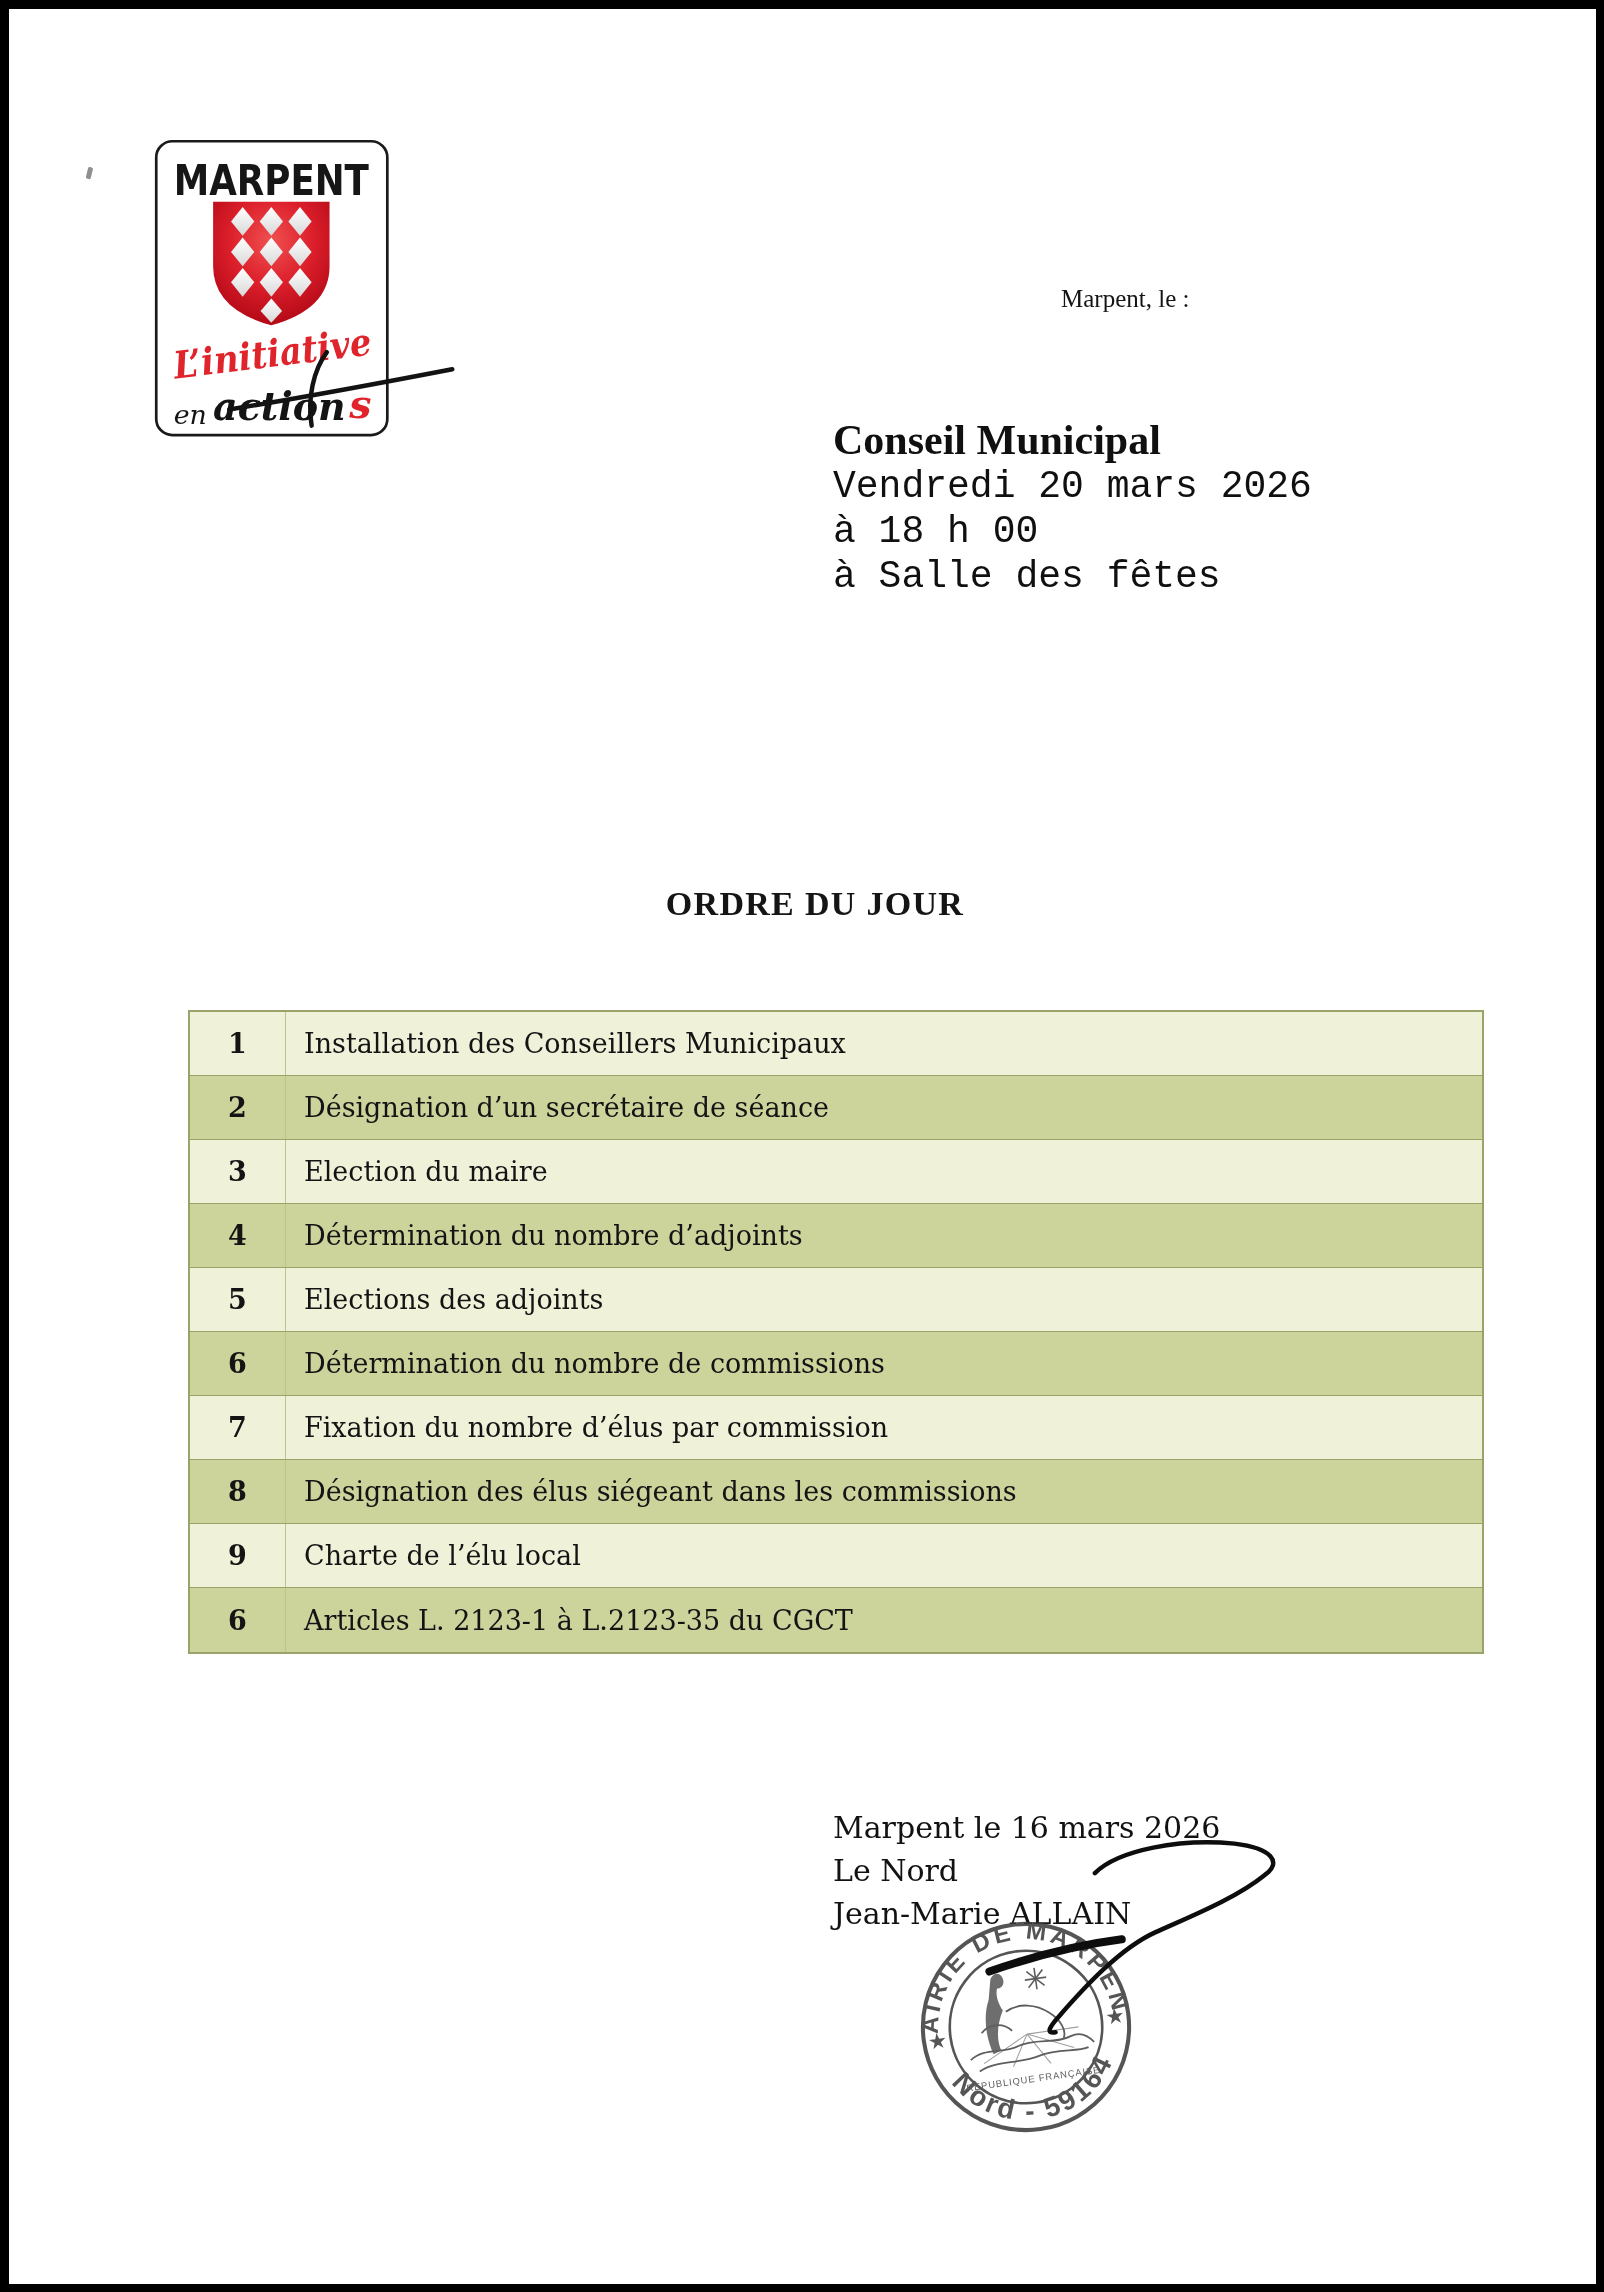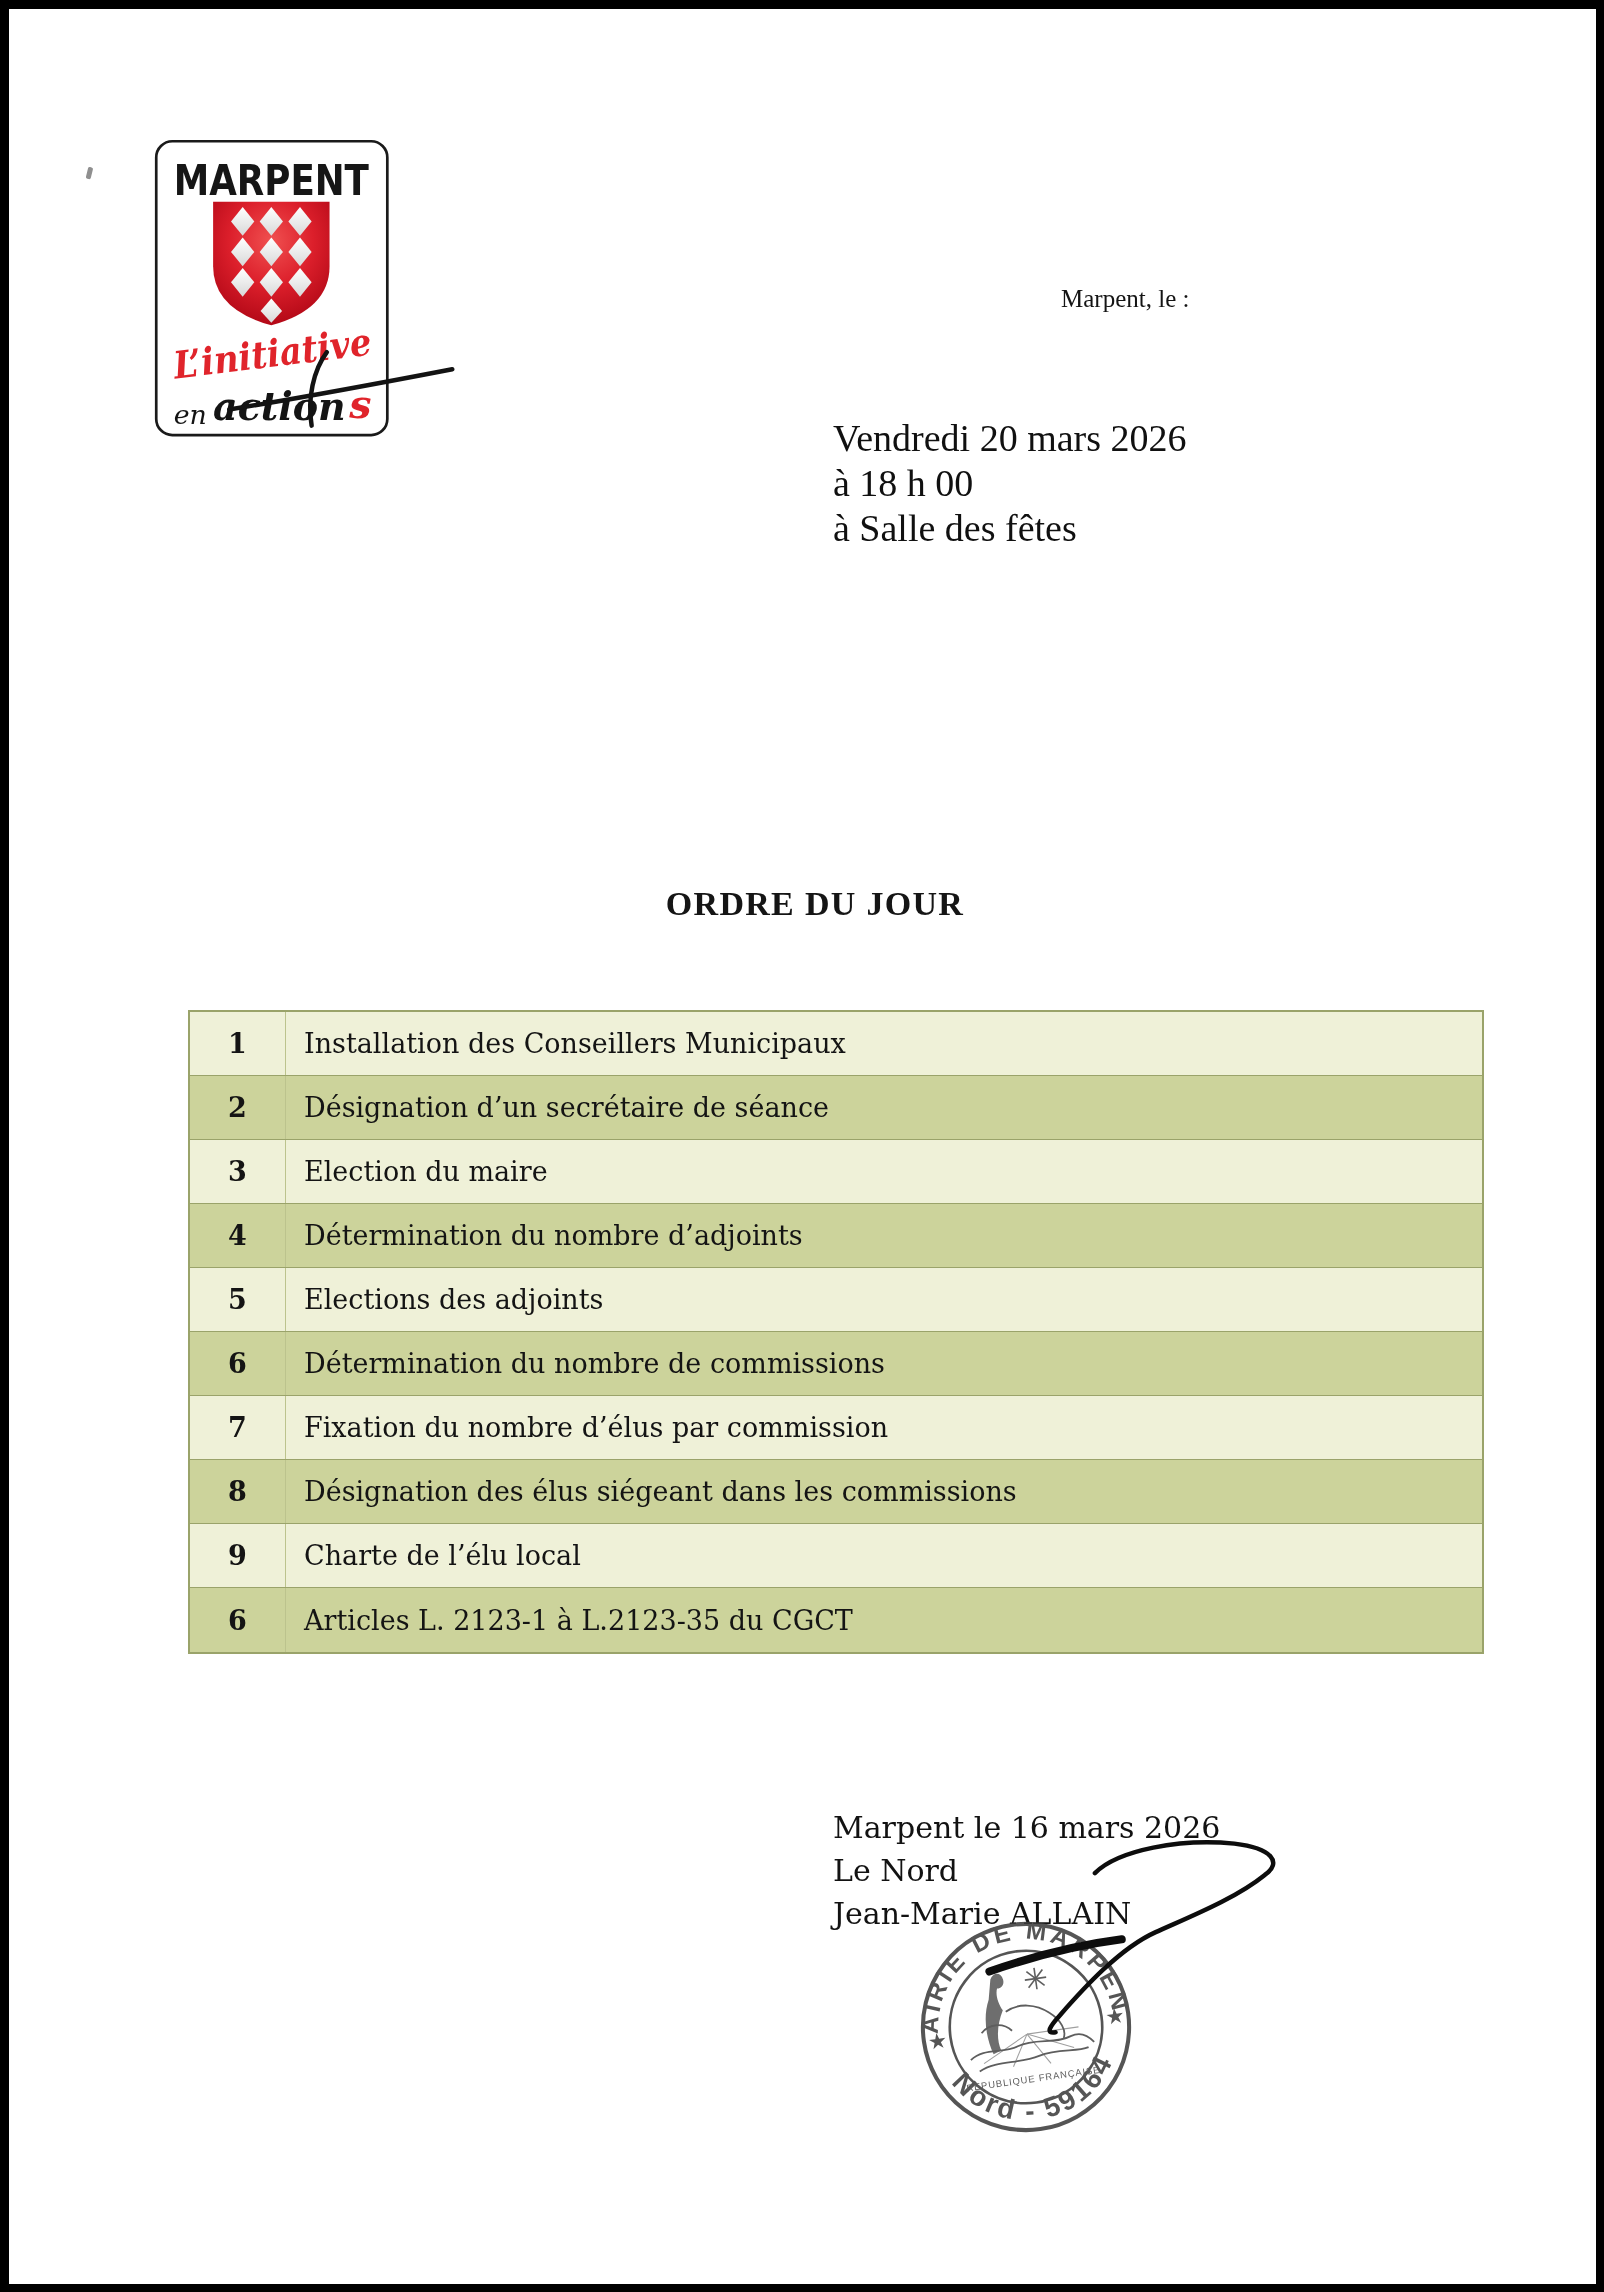--- a/index.html
+++ b/index.html
@@ -8,21 +8,21 @@
         font-family:"Liberation Serif",serif;}
   .paper{position:absolute;inset:0;background:#ffffff;}
   .frame{position:absolute;inset:0;border:9px solid #000;pointer-events:none;z-index:60;}
 
   .abs{position:absolute;}
 
   
   .place-line{left:1061px;top:285px;font-size:25px;color:#141414;}
   .meeting-block{left:833px;top:416px;color:#101010;}
   .meeting-title{font-size:42px;font-weight:bold;line-height:48px;}
-  .meeting-line{font-size:38px;line-height:45px;}
+  .meeting-line{font-size:38px;line-height:45px;font-family:Liberation Mono, monospace;}
 
   
   .agenda-heading{left:0;right:0;top:885px;text-align:center;text-indent:25px;
       font-size:34px;font-weight:bold;letter-spacing:1.3px;color:#151515;}
 
   
   .agenda-table{left:188px;top:1010px;width:1296px;border:2.7px solid #9aa36a;
       box-sizing:border-box;background:#eff1d8;}
   .agenda-row{display:flex;height:64px;box-sizing:border-box;border-bottom:1.8px solid #9aa36a;}
   .agenda-row:last-child{border-bottom:none;}
@@ -91,20 +91,21 @@
 
     <g stroke="#131313" fill="none" stroke-linecap="round">
       <path d="M 84 302 C 170 288, 255 272, 333 257" stroke-width="5"></path>
       <path d="M 176 320 C 171 290, 178 258, 193 238" stroke-width="5"></path>
     </g>
   </svg>
 
   <div class="abs place-line">Marpent, le :</div>
 
   <div class="abs meeting-block">
+    <div class="meeting-title">Conseil Municipal</div>
     <div class="meeting-line">Vendredi 20 mars 2026</div>
     <div class="meeting-line">à 18 h 00</div>
     <div class="meeting-line">à Salle des fêtes</div>
   </div>
 
   <div class="abs agenda-heading">ORDRE DU JOUR</div>
 
   <div class="abs agenda-table" id="agenda-rows">
       <div class="agenda-row odd">
       <div class="cell-num">1</div>

